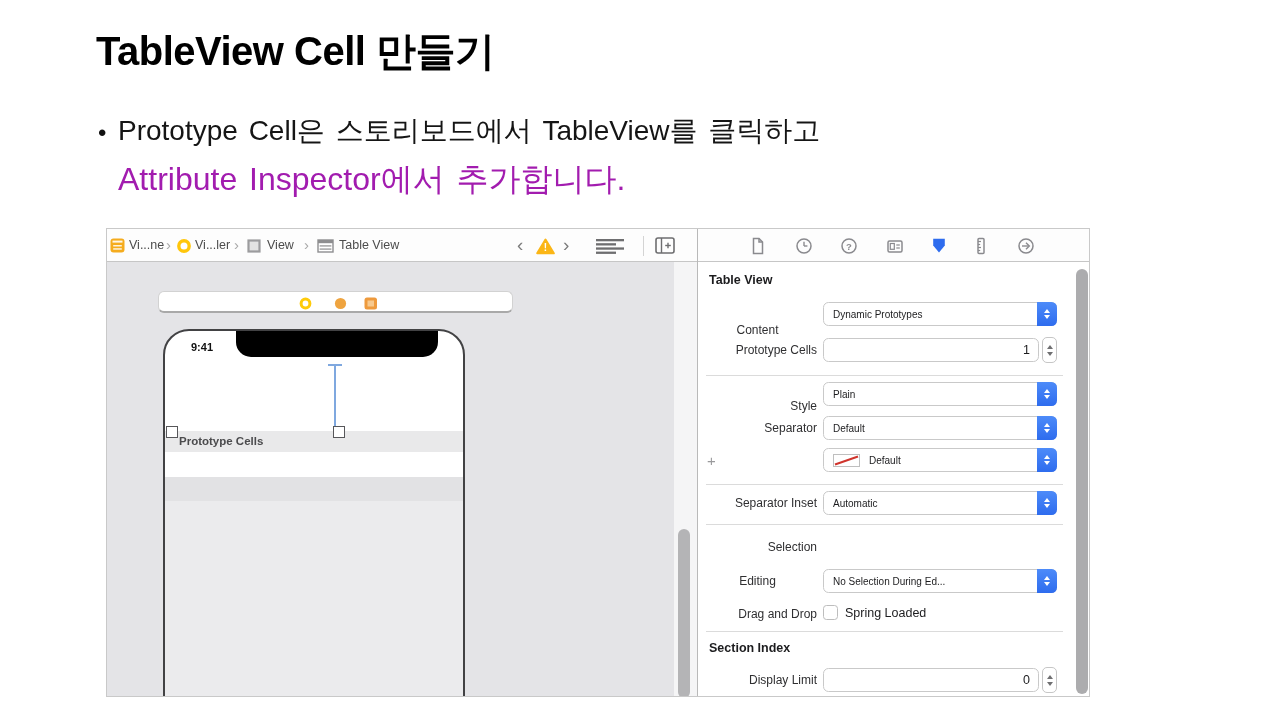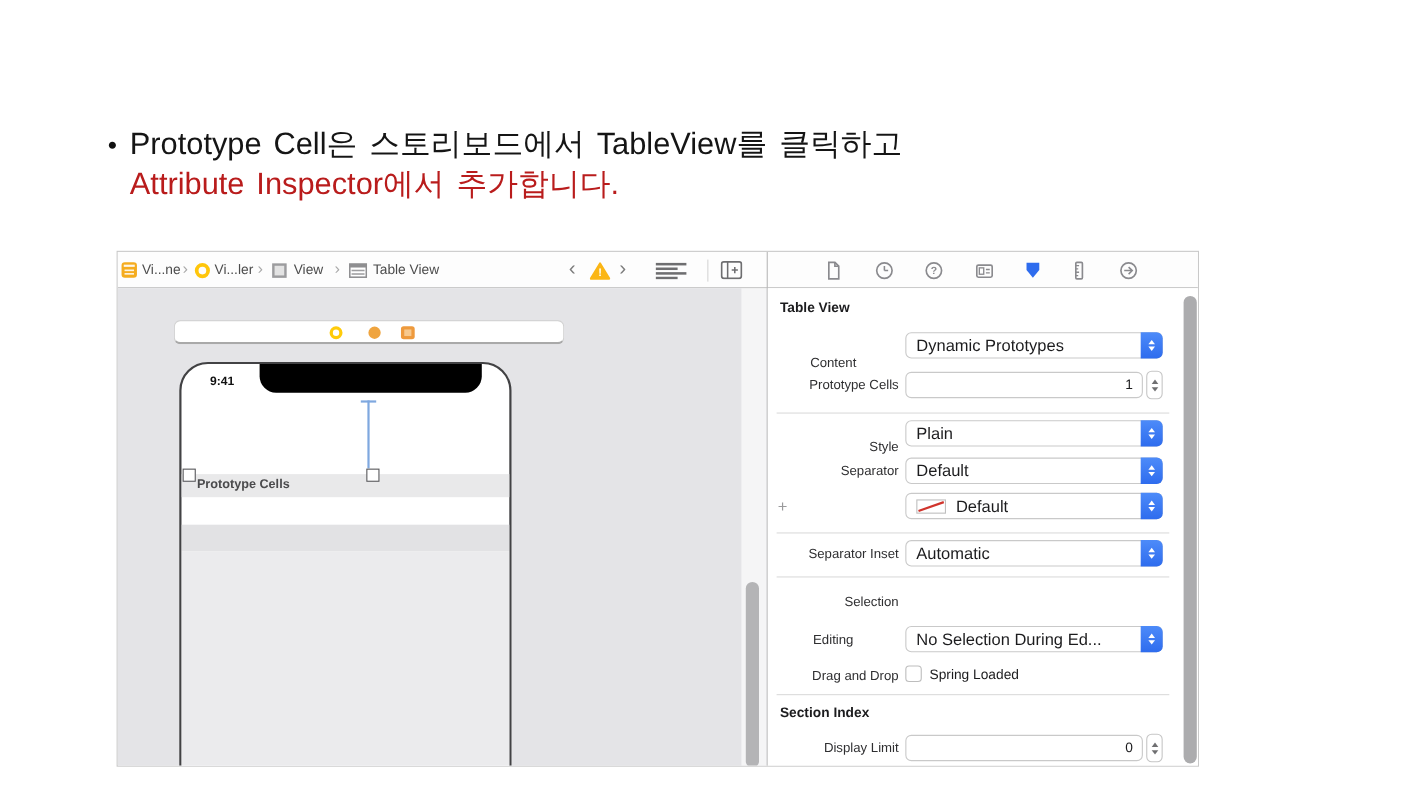--- a/index.html
+++ b/index.html
@@ -4,21 +4,21 @@
 <style>
   html,body{margin:0;padding:0;}
   body{font-family:"Liberation Sans", sans-serif;}
   #slide{position:relative;width:1280px;height:720px;background:#ffffff;overflow:hidden;}
   .abs{position:absolute;}
 
   
   .slide-title{left:96px;top:24px;font-size:40px;font-weight:700;color:#000;letter-spacing:-0.5px;}
   .bullet-dot{left:98px;top:119px;font-size:24px;color:#111;}
   .bullet-line1{left:118px;top:112px;font-size:28px;color:#151515;word-spacing:3px;}
-  .bullet-line2{left:118px;top:148px;font-size:28px;color:#b91c1c;word-spacing:3px;}
+  .bullet-line2{left:118px;top:158px;font-size:32px;color:#a21caf;word-spacing:3px;}
 
   
   #shot{left:106px;top:228px;width:984px;height:469px;border:1px solid #c9c9c9;box-sizing:border-box;background:#fff;overflow:hidden;padding-left:21px;}
 
   
   #topbar{left:0;top:0;width:100%;height:33px;background:#fdfdfd;border-bottom:1px solid #c6c6c6;box-sizing:border-box;}
   .jb-text{top:9px;font-size:12.5px;color:#4c4c4c;white-space:nowrap;}
   .jb-chev{top:7px;font-size:15px;color:#a9a9a9;}
   .nav-chev{top:5px;font-size:19px;color:#7c7c7c;font-weight:400;}
   .vdiv-sm{top:7px;width:1px;height:20px;background:#d4d4d4;}
@@ -44,39 +44,40 @@
 
   
   #shot-vdiv{left:590px;top:0;width:1px;height:469px;background:#b9b9b9;}
 
   
   #inspector{left:591px;top:33px;width:393px;height:436px;background:#ffffff;}
   .insp-title{left:11px;font-size:12.5px;font-weight:700;color:#1c1c1e;}
   .ilabel{left:0;width:119px;text-align:right;font-size:12px;color:#2f2f31;white-space:nowrap;}
   .divider{left:8px;width:357px;height:1px;background:#dbdbdb;}
   .popup{left:125px;width:234px;height:24px;background:#fff;border:1px solid #c9c9c9;border-radius:5.5px;box-sizing:border-box;display:flex;align-items:center;}
-  .popup-text{flex:1;padding:0 6px 0 9px;font-size:15px;color:#1c1c1e;white-space:nowrap;overflow:hidden;}
+  .popup-text{flex:1;padding:0 6px 0 9px;font-size:10px;color:#1c1c1e;white-space:nowrap;overflow:hidden;}
   .popup-stepper{position:absolute;right:-1px;top:-1px;bottom:-1px;width:20px;background:linear-gradient(#4d8bf9,#2e6cee);border-radius:0 5.5px 5.5px 0;display:flex;flex-direction:column;align-items:center;justify-content:center;gap:2.5px;}
   .tri-up-w{width:0;height:0;border-left:3.5px solid transparent;border-right:3.5px solid transparent;border-bottom:4.5px solid #fff;}
   .tri-dn-w{width:0;height:0;border-left:3.5px solid transparent;border-right:3.5px solid transparent;border-top:4.5px solid #fff;}
   .numfield{left:125px;width:216px;height:24px;background:#fff;border:1px solid #c9c9c9;border-radius:5.5px;box-sizing:border-box;font-size:12.5px;color:#1c1c1e;display:flex;align-items:center;justify-content:flex-end;padding:0 8px;}
   .numstepper{left:344px;width:15px;height:26px;background:#fff;border:1px solid #c6c6c6;border-radius:5px;box-sizing:border-box;display:flex;flex-direction:column;align-items:center;justify-content:center;gap:3px;}
   .tri-up-g{width:0;height:0;border-left:3px solid transparent;border-right:3px solid transparent;border-bottom:4px solid #6f6f71;}
   .tri-dn-g{width:0;height:0;border-left:3px solid transparent;border-right:3px solid transparent;border-top:4px solid #6f6f71;}
   .checkbox{left:125px;width:15px;height:15px;background:#fff;border:1px solid #bdbdbd;border-radius:3.5px;box-sizing:border-box;}
   .swatch{width:27px;height:13px;background:#fff;border:1px solid #bfbfbf;box-sizing:border-box;margin-left:9px;position:relative;overflow:hidden;flex:none;}
   .plus-glyph{left:9px;font-size:15px;color:#9a9a9c;}
   #insp-scrollpill{left:969px;top:40px;width:12px;height:425px;background:#acacae;border-radius:6px;}
   .springtxt{font-size:12.5px;color:#1c1c1e;}
 </style>
 </head>
 <body>
 
 <div id="slide">
 
+  <div class="abs slide-title">TableView Cell 만들기</div>
   <div class="abs bullet-dot">•</div>
   <div class="abs bullet-line1">Prototype Cell은 스토리보드에서 TableView를 클릭하고</div>
   <div class="abs bullet-line2">Attribute Inspector에서 추가합니다.</div>
 
   <div id="shot" class="abs">
 
     <div id="topbar" class="abs">
 
       <span class="abs" style="left:3px;top:9px;">
         <svg width="15" height="15">

